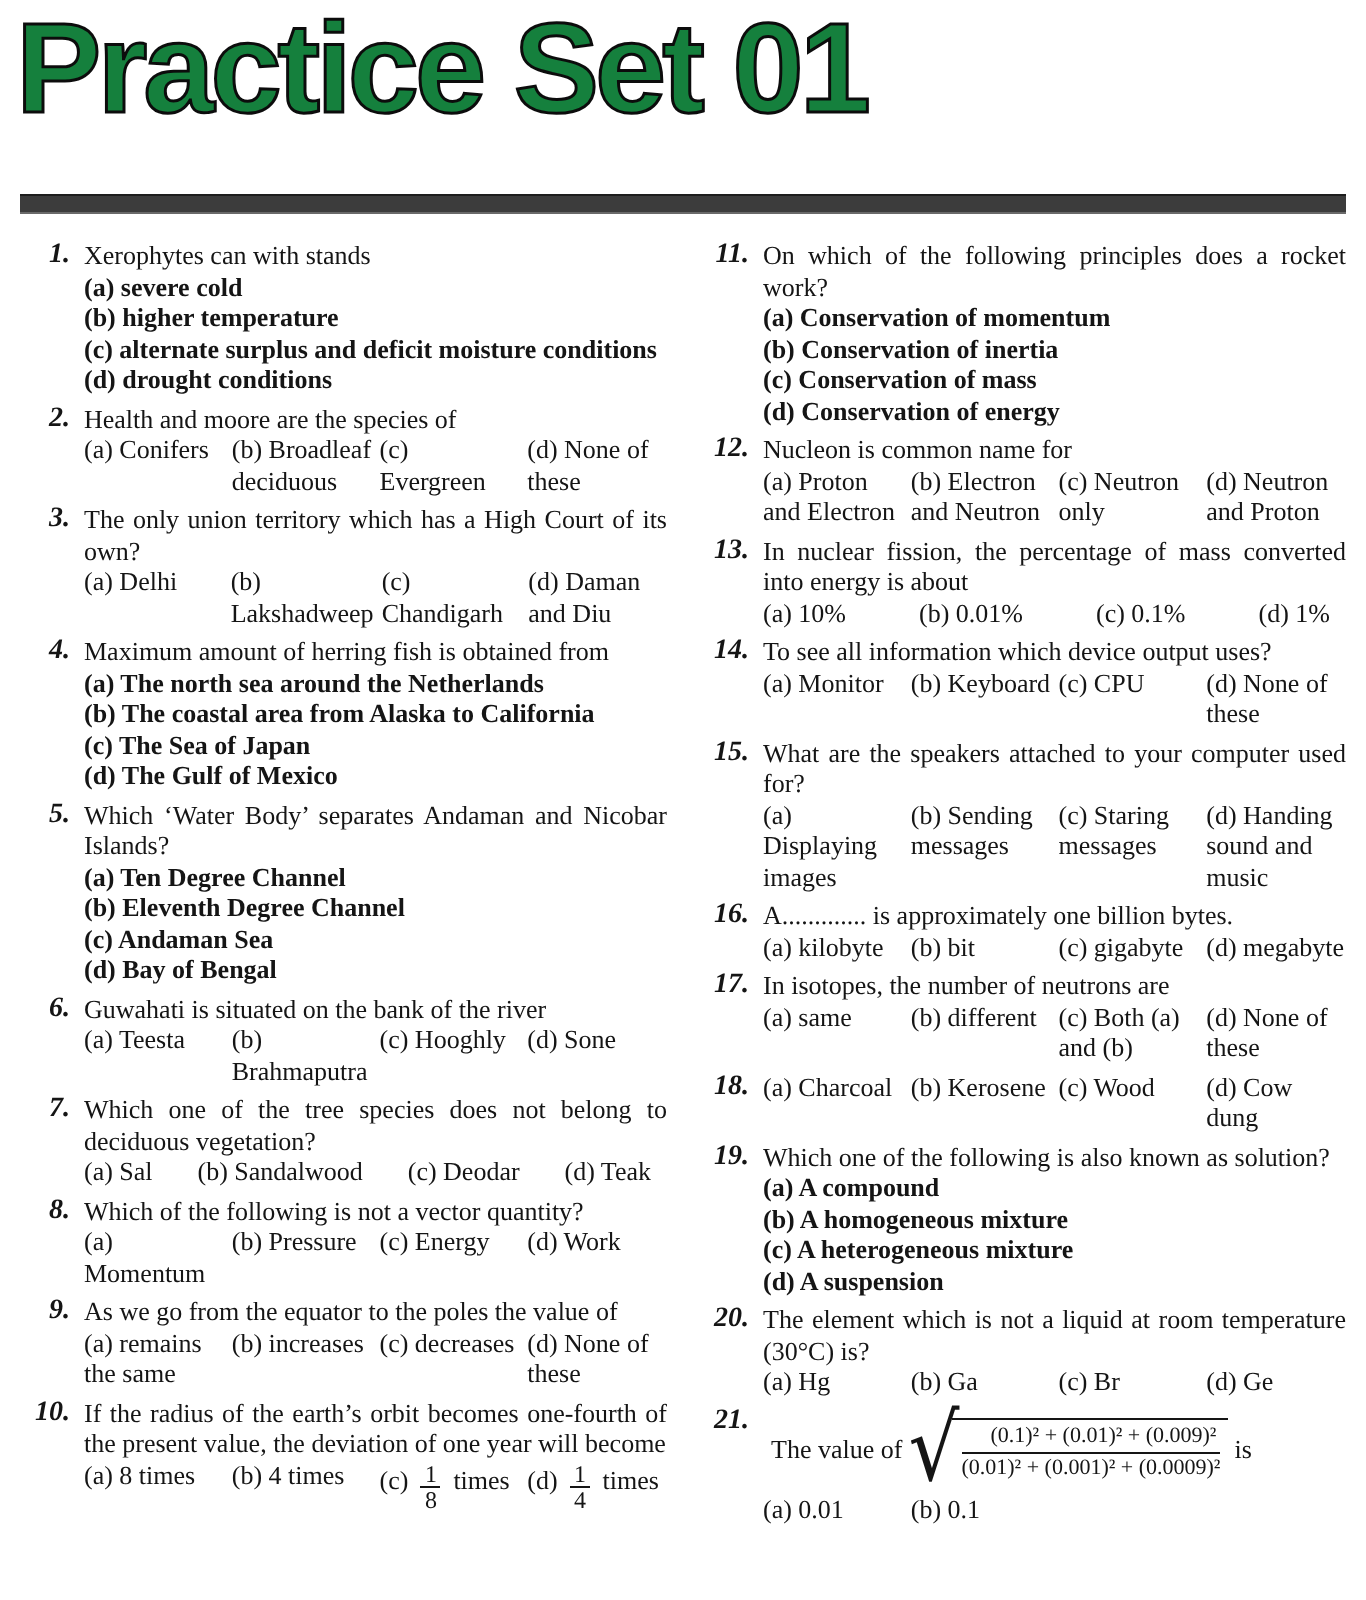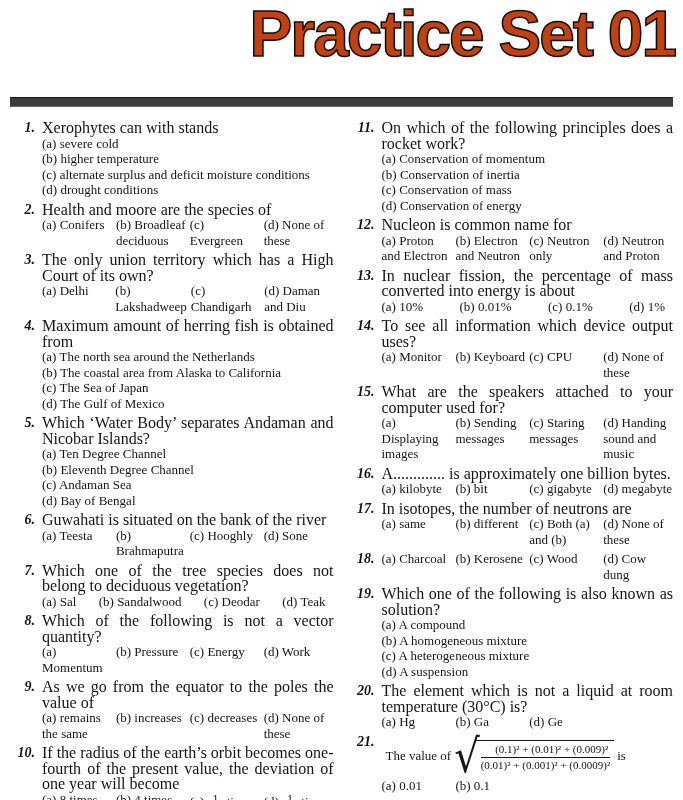--- a/index.html
+++ b/index.html
@@ -14,27 +14,27 @@
     background: #ffffff;
     color: #151515;
     font-family: "Liberation Serif", serif;
     overflow: hidden;
     box-sizing: border-box;
     padding: 0 8px;
   }
   .title {
     margin: 0;
     padding-top: 1px;
-    text-align: right;
+    text-align: left;
     font-family: "Liberation Sans", sans-serif;
     font-weight: bold;
     font-size: 64px;
     line-height: 66px;
     letter-spacing: -2px;
-    color: #c2410c;
+    color: #15803d;
     -webkit-text-stroke: 1.5px #0c0c0c;
   }
   .divider {
     height: 8px;
     background: #3c3c3c;
     border-top: 1px solid #1d1d1d;
     border-bottom: 1px solid #6a6a6a;
     margin: 30px 2px 13px 2px;
   }
   .columns {
@@ -55,29 +55,29 @@
     font-style: italic;
     font-size: 14px;
     line-height: 15.5px;
     min-width: 25px;
     text-align: right;
     padding-right: 7px;
     white-space: nowrap;
   }
   .qbody { flex: 1; min-width: 0; }
   .qtext {
-    font-size: 16px;
+    font-size: 13px;
     line-height: 15.5px;
     text-align: justify;
   }
   .opts {
     font-size: 13px;
     line-height: 15.5px;
   }
-  .opts.stack .opt { display: block; }
+  .opts.stack .opt { display: block; font-weight: bold; }
   .opts.two {
     display: grid;
     grid-template-columns: 1fr 1fr 1fr 1fr;
     column-gap: 4px;
   }
   .opts.row4 {
     display: grid;
     grid-template-columns: auto auto auto auto;
     justify-content: space-between;
     padding-right: 8px;
@@ -376,20 +376,21 @@
             </div>
           </div>
         </div>
         <div class="q">
           <div class="qnum">20.</div>
           <div class="qbody">
             <div class="qtext">The element which is not a liquid at room temperature (30°C) is?</div>
             <div class="opts two">
               <span class="opt">(a) Hg</span>
               <span class="opt">(b) Ga</span>
+              <span class="opt">(c) Br</span>
               <span class="opt">(d) Ge</span>
             </div>
           </div>
         </div>
         <div class="q">
           <div class="qnum">21.</div>
           <div class="qbody">
             <div class="qtext-formula">
               <span>The value of</span>
               <span class="sqrt">

